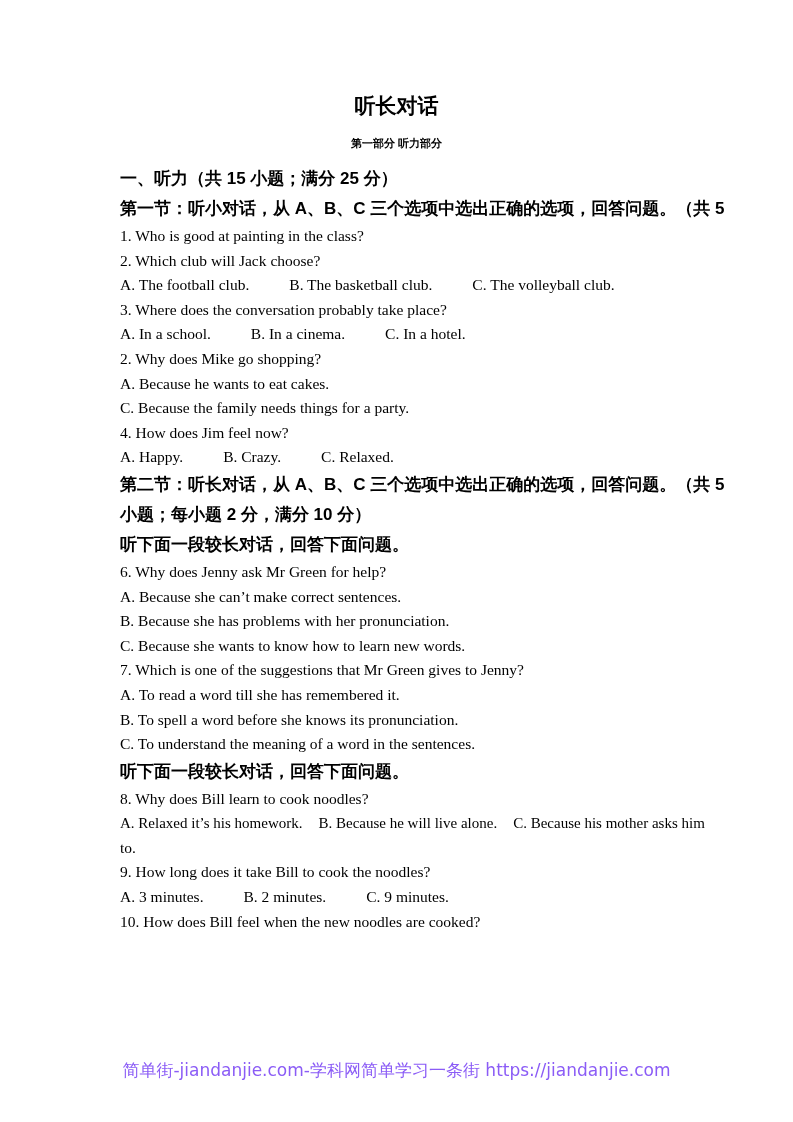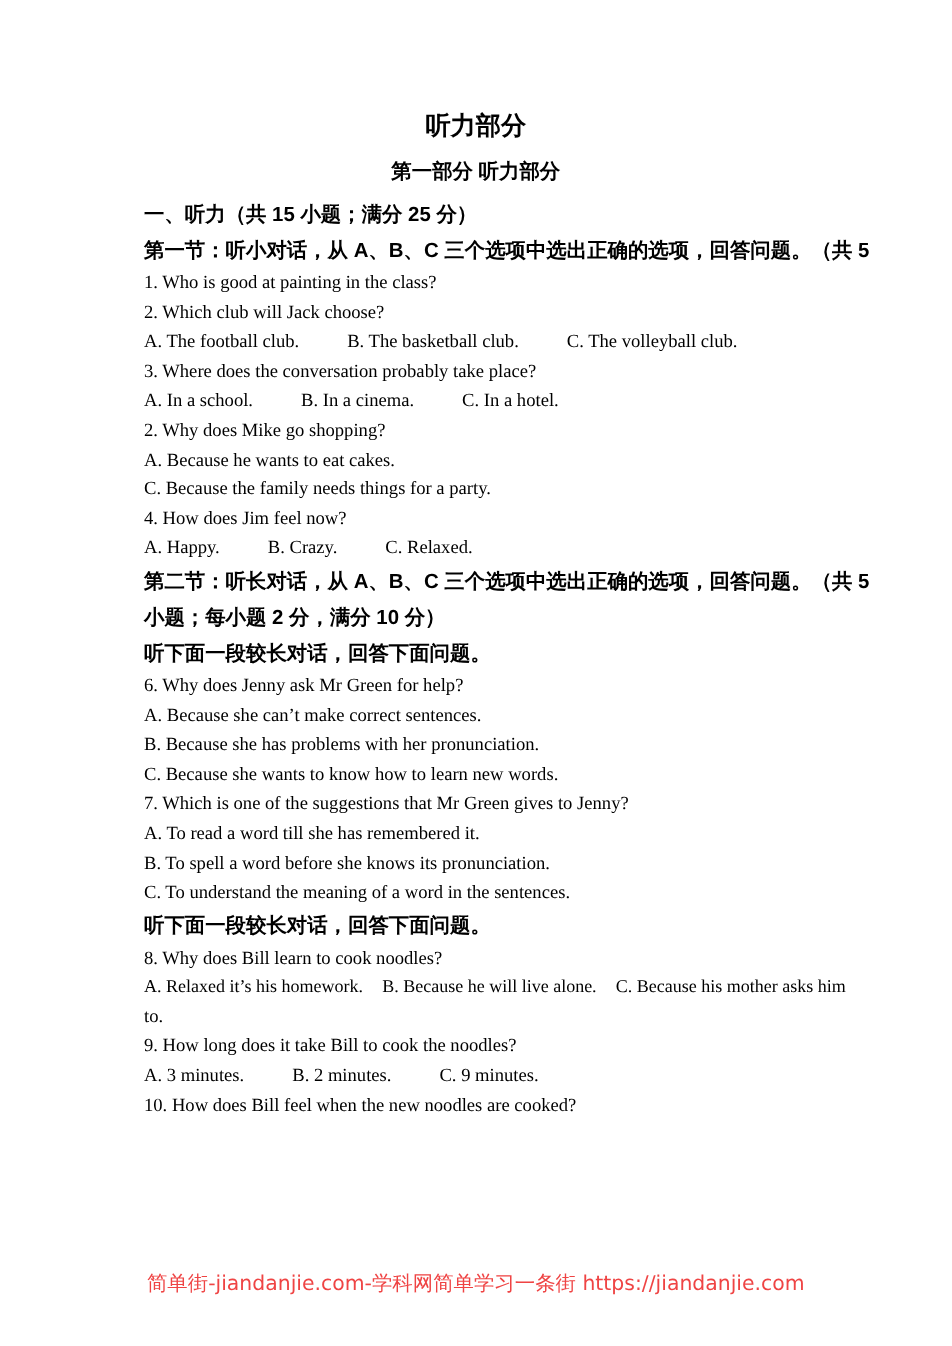--- a/index.html
+++ b/index.html
@@ -23,21 +23,21 @@
     font-family: "Liberation Sans", "DejaVu Sans", sans-serif;
     font-weight: bold;
     font-size: 21px;
     line-height: 32px;
     text-align: center;
     margin-bottom: 6px;
   }
   .subtitle {
     font-family: "Liberation Sans", "DejaVu Sans", sans-serif;
     font-weight: bold;
-    font-size: 17px;
+    font-size: 11px;
     line-height: 30px;
     text-align: center;
     margin-bottom: 6px;
   }
   .cn {
     font-family: "Liberation Sans", "DejaVu Sans", sans-serif;
     font-weight: bold;
     font-size: 17px;
     line-height: 30px;
     text-align: left;
@@ -62,29 +62,29 @@
   .opts-tight .opt:last-child { margin-right: 0; }
   .footer {
     position: absolute;
     left: 0;
     right: 0;
     top: 1058px;
     text-align: center;
     font-family: "DejaVu Sans", "Liberation Sans", sans-serif;
     font-size: 17px;
     line-height: 24px;
-    color: #ef4444;
+    color: #8b5cf6;
   }
 </style>
 </head>
 <body>
 
 <div class="page">
   <div class="doc-body">
-      <div class="line title">听力部分</div>
+      <div class="line title">听长对话</div>
       <div class="line subtitle">第一部分 听力部分</div>
       <div class="line cn">一、听力（共 15 小题；满分 25 分）</div>
       <div class="line cn">第一节：听小对话，从 A、B、C 三个选项中选出正确的选项，回答问题。（共 5</div>
       <div class="line en">1. Who is good at painting in the class?</div>
       <div class="line en">2. Which club will Jack choose?</div>
       <div class="line opts"><span class="opt">A. The football club.</span><span class="opt">B. The basketball club.</span><span class="opt">C. The volleyball club.</span></div>
       <div class="line en">3. Where does the conversation probably take place?</div>
       <div class="line opts"><span class="opt">A. In a school.</span><span class="opt">B. In a cinema.</span><span class="opt">C. In a hotel.</span></div>
       <div class="line en">2. Why does Mike go shopping?</div>
       <div class="line en">A. Because he wants to eat cakes.</div>

